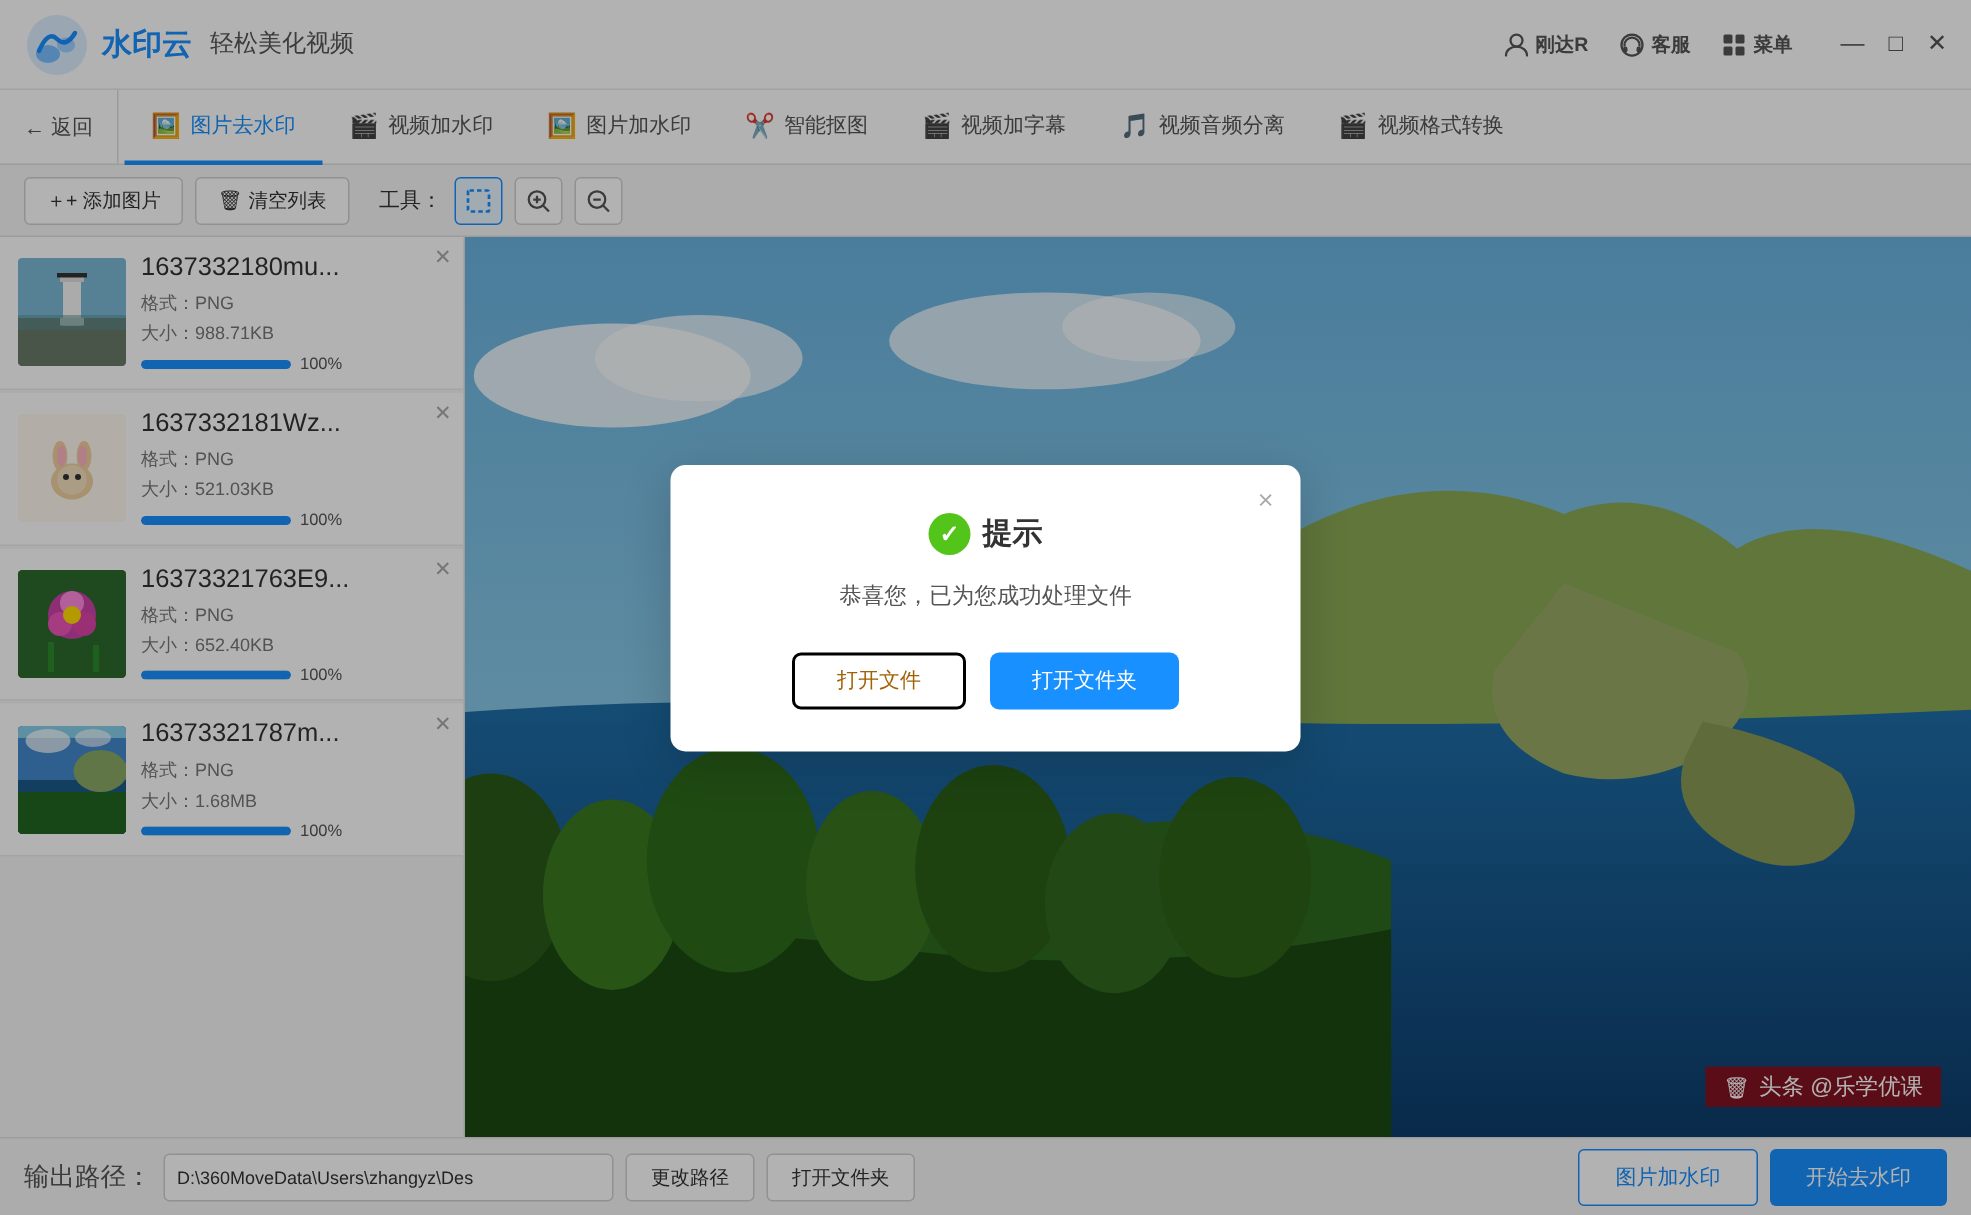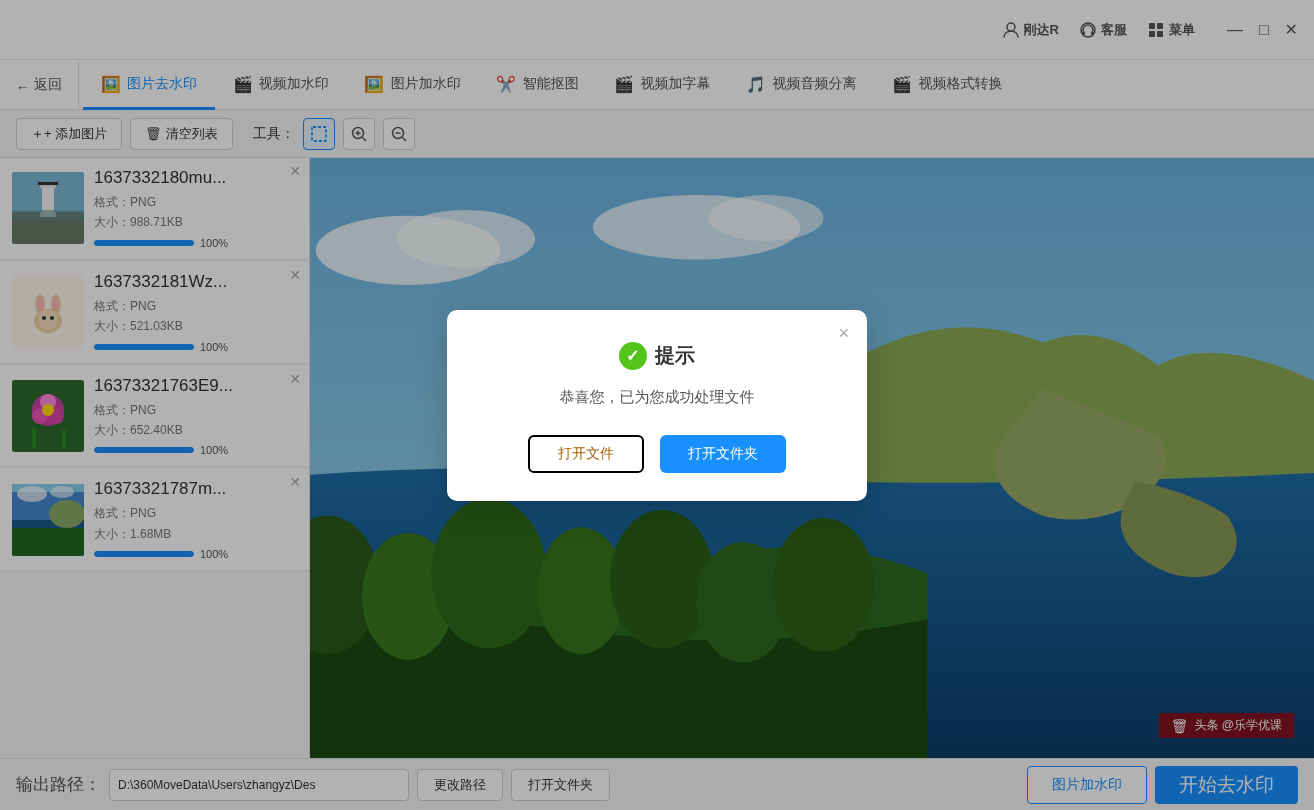--- a/index.html
+++ b/index.html
@@ -266,21 +266,21 @@
       right: 20px;
       background: rgba(180,0,0,0.7);
       color: #fff;
       font-size: 18px;
       padding: 4px 12px;
       display: flex;
       align-items: center;
       gap: 6px;
     }
     .watermark-text {
-      font-size: 12px;
+      font-size: 15px;
     }
 
     
     .bottom-bar {
       height: 52px;
       background: #f7f7f7;
       border-top: 1px solid #e0e0e0;
       display: flex;
       align-items: center;
       padding: 0 16px;
@@ -311,21 +311,21 @@
       border: 1px solid #d0d0d0;
       background: #fff;
       color: #333;
     }
     .bottom-btn-primary {
       background: #1890ff;
       color: #fff;
       border-color: #1890ff;
       height: 38px;
       padding: 0 24px;
-      font-size: 19px;
+      font-size: 14px;
       border-radius: 4px;
       cursor: pointer;
       border: none;
     }
     .bottom-btn-secondary {
       background: #fff;
       color: #1890ff;
       border: 1px solid #1890ff;
       height: 38px;
       padding: 0 24px;
@@ -413,20 +413,30 @@
       color: #fff;
       border: none;
       background: #1890ff;
       cursor: pointer;
     }
   </style>
 </head>
 <body>
 
 <div class="titlebar">
+  <div class="logo-area">
+    <svg class="logo-icon" viewBox="0 0 44 44" fill="none" xmlns="http://www.w3.org/2000/svg">
+      <circle cx="22" cy="22" r="20" fill="#1890ff" opacity="0.15"></circle>
+      <path d="M10 26 Q16 12 22 18 Q28 24 34 14" stroke="#1890ff" stroke-width="3" fill="none" stroke-linecap="round"></path>
+      <ellipse cx="16" cy="28" rx="8" ry="6" fill="#1890ff" opacity="0.5"></ellipse>
+      <ellipse cx="28" cy="22" rx="6" ry="5" fill="#1890ff" opacity="0.3"></ellipse>
+    </svg>
+    <span style="font-size:20px;color:#1890ff;font-weight:bold;">水印云</span>
+    <span style="font-size:16px;color:#555;margin-left:4px;">轻松美化视频</span>
+  </div>
   <div class="titlebar-right">
     <div class="titlebar-btn">
       <svg width="18" height="18" viewBox="0 0 18 18" fill="none">
           <circle cx="9" cy="6" r="4" stroke="#555" stroke-width="1.5"></circle>
           <path d="M2 16c0-3.3 3.1-6 7-6s7 2.7 7 6" stroke="#555" stroke-width="1.5" stroke-linecap="round"></path>
         </svg>
       <span>刚达R</span>
     </div>
     <div class="titlebar-btn">
       <svg width="18" height="18" viewBox="0 0 18 18" fill="none">

